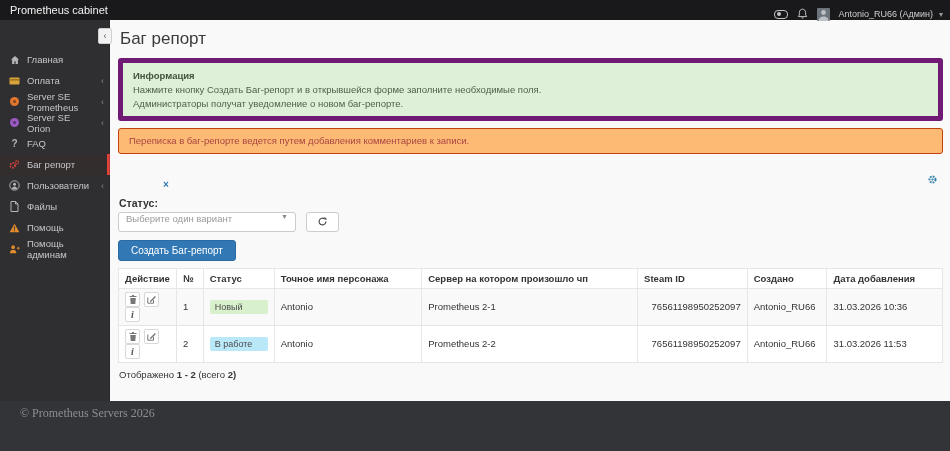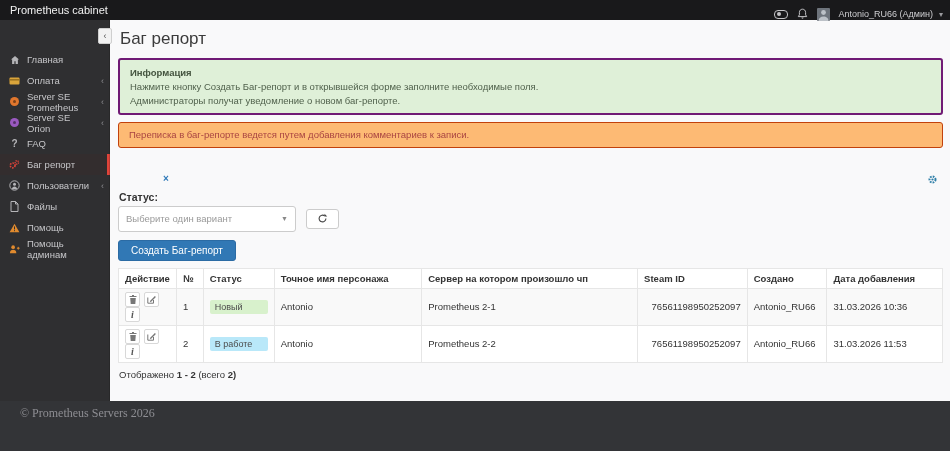--- a/index.html
+++ b/index.html
@@ -58,30 +58,30 @@
   }
   .collapse-btn {
     position:absolute; left:-12px; top:8px; width:14px; height:16px;
     background:#f2f2f2; border:1px solid #cfcfcf; border-radius:2px;
     font-size:9px; color:#555; display:flex; align-items:center; justify-content:center;
     z-index:6; cursor:pointer;
   }
   .content { padding:7px 7px 0 8px; position:relative; }
   .page-title { font-size:17px; font-weight:400; color:#3b3b3b; margin:2px 0 9px 2px; }
   .alert { border-radius:3px; font-size:9.5px; line-height:1.42; padding:6px 10px; margin-bottom:7px; }
-  .alert-success { background:#dff0d8; border:2px solid #701a75; color:#50614c; }
+  .alert-success { background:#dff0d8; border:5px solid #701a75; color:#50614c; }
   .alert-success b { display:block; margin-bottom:1px; color:#44543f; }
   .alert-danger { background:#fdba74; border:1px solid #c2410c; color:#a94442; padding-top:5px; padding-bottom:5px; }
   .filter-row1 { display:flex; align-items:center; gap:5px; margin:2px 0 3px 1px; }
   .filter-label { font-size:10.5px; font-weight:bold; color:#333;margin-top:36px; }
   .filter-clear { color:#2e79b8; font-weight:bold; font-size:10px; cursor:pointer; }
   .filter-row2 { display:flex; align-items:center; margin-bottom:6px; }
   .select2 {
     width:178px; height:20px; background:#fff; border:1px solid #cccccc; border-radius:3px;
-    display:flex; align-items:center; padding:12px 7px; cursor:pointer;gap:9px;
+    display:flex; padding:0 7px; cursor:pointer;gap:9px;
   }
   .select2 .ph { color:#9a9a9a; font-size:9.5px; }
   .select2 .caret { margin-left:auto; color:#888; font-size:7px; }
   .refresh-btn {
     width:33px; height:20px; margin-left:10px; background:#fff; border:1px solid #cccccc;
     border-radius:3px; display:flex; align-items:center; justify-content:center; cursor:pointer;
   }
   .create-btn {
     display:inline-flex; align-items:center; height:21px; padding:0 12px;
     background:#3178b5; border:1px solid #2b6ba4; border-radius:3px;

